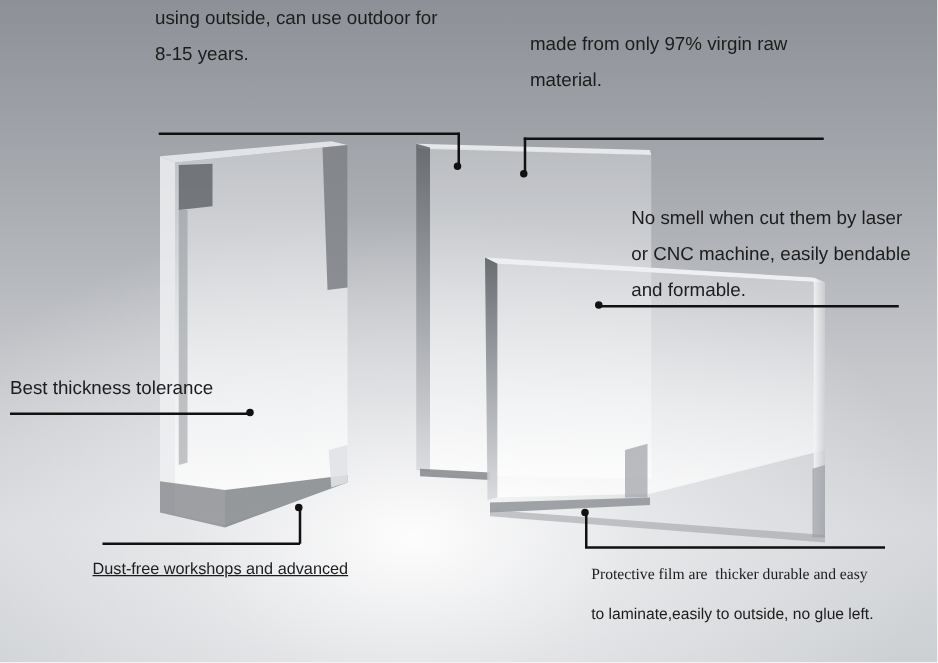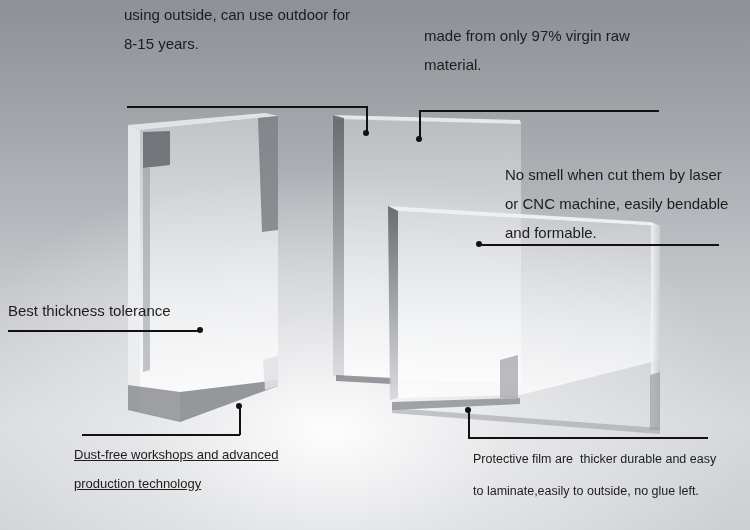--- a/index.html
+++ b/index.html
@@ -94,27 +94,26 @@
   <div class="dot" style="left:476px;top:241px;"></div>
 
   <div class="txt" style="left:8px;top:272px;margin-top:24px;">
     <div>Best thickness tolerance</div>
   </div>
   <div class="ln" style="left:8px;top:330px;width:193px;height:1.5px;"></div>
   <div class="dot" style="left:197px;top:327px;"></div>
 
   <div class="txt sm" style="left:74px;top:440px;line-height:29px;text-decoration:underline;">
     <div>Dust-free workshops and advanced</div>
-    <div>production technology</div>
   </div>
   <div class="ln" style="left:82px;top:434px;width:158px;height:1.5px;"></div>
   <div class="ln" style="left:239px;top:406px;width:1.5px;height:29px;"></div>
   <div class="dot" style="left:236px;top:403px;"></div>
 
   <div class="txt sm2" style="left:473px;top:443px;line-height:32px;">
-    <div style="white-space:pre;">Protective film are  thicker durable and easy</div>
+    <div style="white-space:pre;font-family:Liberation Serif, serif;">Protective film are  thicker durable and easy</div>
     <div>to laminate,easily to outside, no glue left.</div>
   </div>
   <div class="ln" style="left:468px;top:410px;width:1.5px;height:28px;"></div>
   <div class="ln" style="left:468px;top:437px;width:240px;height:1.5px;"></div>
   <div class="dot" style="left:465px;top:407px;"></div>
 
 </div>
 
 </body></html>

